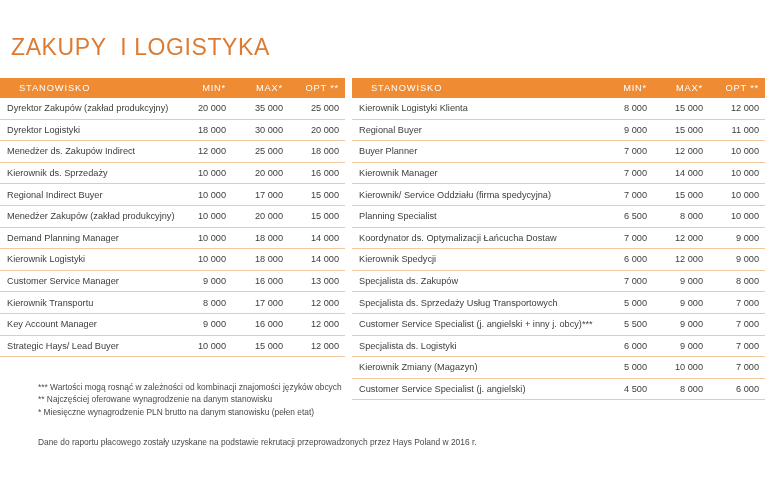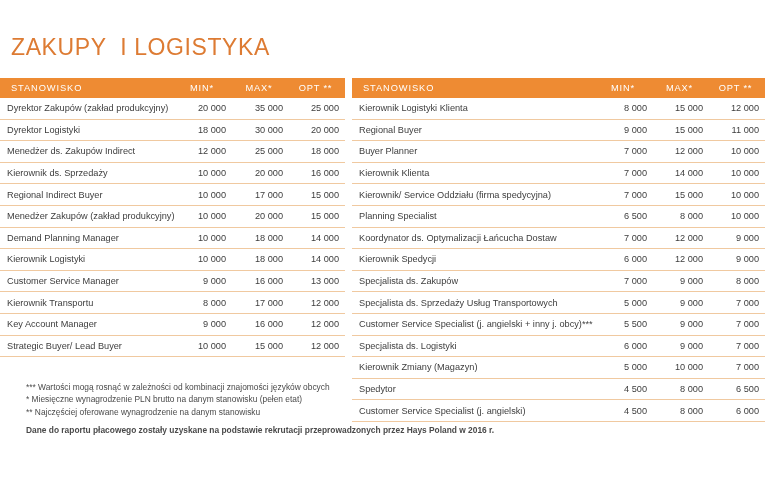--- a/index.html
+++ b/index.html
@@ -56,26 +56,26 @@
   }
   thead th {
     background: #EE8B33;
     color: #ffffff;
     font-size: 9.3px;
     font-weight: normal;
     letter-spacing: 0.8px;
     padding: 5px 0 5px 0;
     height: 20px;
     box-sizing: border-box;
-    text-align: center;
+    text-align: right;
     vertical-align: middle;
   }
   thead th.pos {
     text-align: left;
-    padding-left: 11px;
+    padding-left: 19px;
     letter-spacing: 0.9px;
   }
   tbody td {
     font-size: 9.2px;
     color: #3d3d3d;
     padding: 0;
     height: 20.6px;
     vertical-align: middle;
     border-bottom: 1px solid #F0C9A0;
     text-align: right;
@@ -105,33 +105,32 @@
   .tbl.left tbody td.num { padding-right: 9px; }
   .tbl.right thead th.num,
   .tbl.right tbody td.num { padding-right: 9px; }
   .tbl.left thead th.last,
   .tbl.left tbody td.last { padding-right: 6px; }
   .tbl.right thead th.last,
   .tbl.right tbody td.last { padding-right: 6px; }
 
   .notes {
     position: absolute;
-    left: 26px;
+    left: 38px;
     top: 381px;
     width: 700px;
   }
   .note {
     font-size: 8.4px;
     color: #4a4a4a;
     line-height: 12.3px;
     white-space: nowrap;
   }
   .note.src {
-    margin-top: 6px;
-    font-weight: bold;
+    margin-top: 18px;
   }
 </style>
 </head>
 <body>
 
 <div class="page">
 
   <div class="page-title">ZAKUPY  I LOGISTYKA</div>
 
   <div class="tables">
@@ -213,21 +212,21 @@
               <td class="num">17 000</td>
               <td class="num last">12 000</td>
             </tr>
             <tr>
               <td class="pos">Key Account Manager</td>
               <td class="num">9 000</td>
               <td class="num">16 000</td>
               <td class="num last">12 000</td>
             </tr>
             <tr>
-              <td class="pos">Strategic Buyer/ Lead Buyer</td>
+              <td class="pos">Strategic Hays/ Lead Buyer</td>
               <td class="num">10 000</td>
               <td class="num">15 000</td>
               <td class="num last">12 000</td>
             </tr>
           </tbody>
       </table>
     </div>
 
     <div class="tbl right">
       <table>
@@ -258,21 +257,21 @@
               <td class="num">15 000</td>
               <td class="num last">11 000</td>
             </tr>
             <tr>
               <td class="pos">Buyer Planner</td>
               <td class="num">7 000</td>
               <td class="num">12 000</td>
               <td class="num last">10 000</td>
             </tr>
             <tr>
-              <td class="pos">Kierownik Klienta</td>
+              <td class="pos">Kierownik Manager</td>
               <td class="num">7 000</td>
               <td class="num">14 000</td>
               <td class="num last">10 000</td>
             </tr>
             <tr>
               <td class="pos">Kierownik/ Service Oddziału (firma spedycyjna)</td>
               <td class="num">7 000</td>
               <td class="num">15 000</td>
               <td class="num last">10 000</td>
             </tr>
@@ -318,37 +317,31 @@
               <td class="num">9 000</td>
               <td class="num last">7 000</td>
             </tr>
             <tr>
               <td class="pos">Kierownik Zmiany (Magazyn)</td>
               <td class="num">5 000</td>
               <td class="num">10 000</td>
               <td class="num last">7 000</td>
             </tr>
             <tr>
-              <td class="pos">Spedytor</td>
-              <td class="num">4 500</td>
-              <td class="num">8 000</td>
-              <td class="num last">6 500</td>
-            </tr>
-            <tr>
               <td class="pos">Customer Service Specialist (j. angielski)</td>
               <td class="num">4 500</td>
               <td class="num">8 000</td>
               <td class="num last">6 000</td>
             </tr>
           </tbody>
       </table>
     </div>
 
   </div>
 
   <div class="notes">
     <div class="note">*** Wartości mogą rosnąć w zależności od kombinacji znajomości języków obcych</div>
+    <div class="note">** Najczęściej oferowane wynagrodzenie na danym stanowisku</div>
     <div class="note">* Miesięczne wynagrodzenie PLN brutto na danym stanowisku (pełen etat)</div>
-    <div class="note">** Najczęściej oferowane wynagrodzenie na danym stanowisku</div>
     <div class="note src">Dane do raportu płacowego zostały uzyskane na podstawie rekrutacji przeprowadzonych przez Hays Poland w 2016 r.</div>
   </div>
 
 </div>
 
 </body></html>

